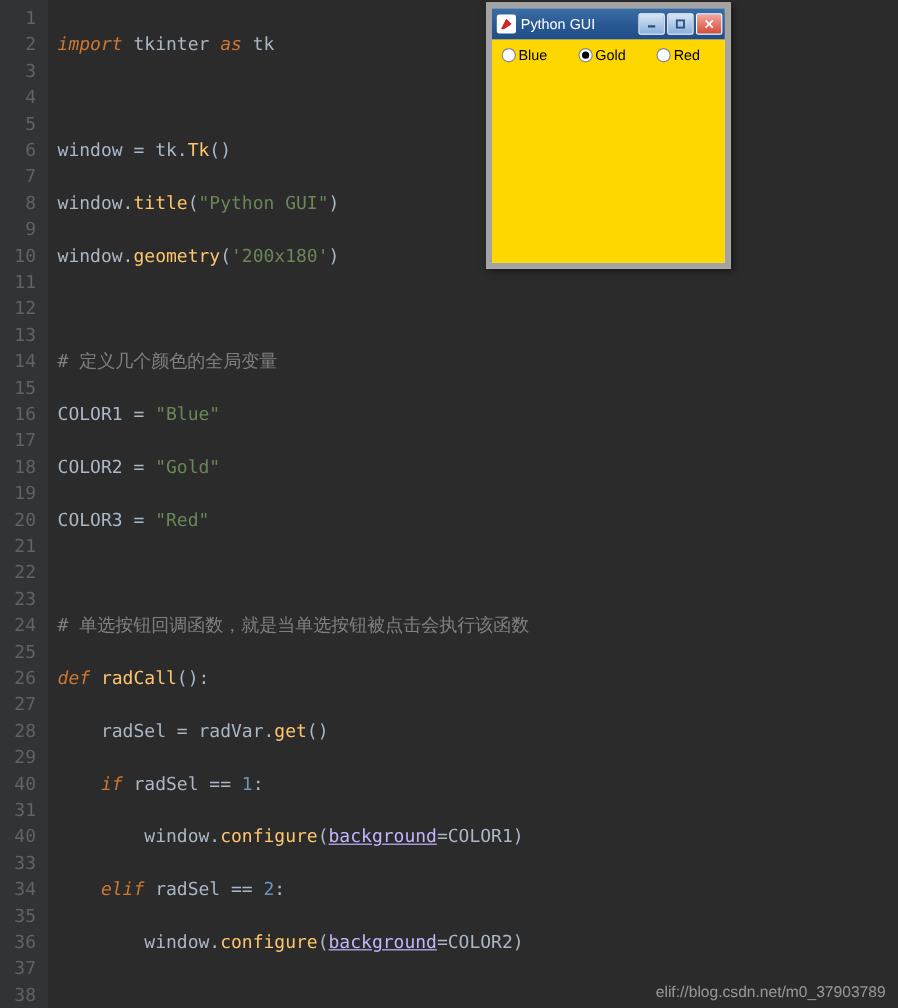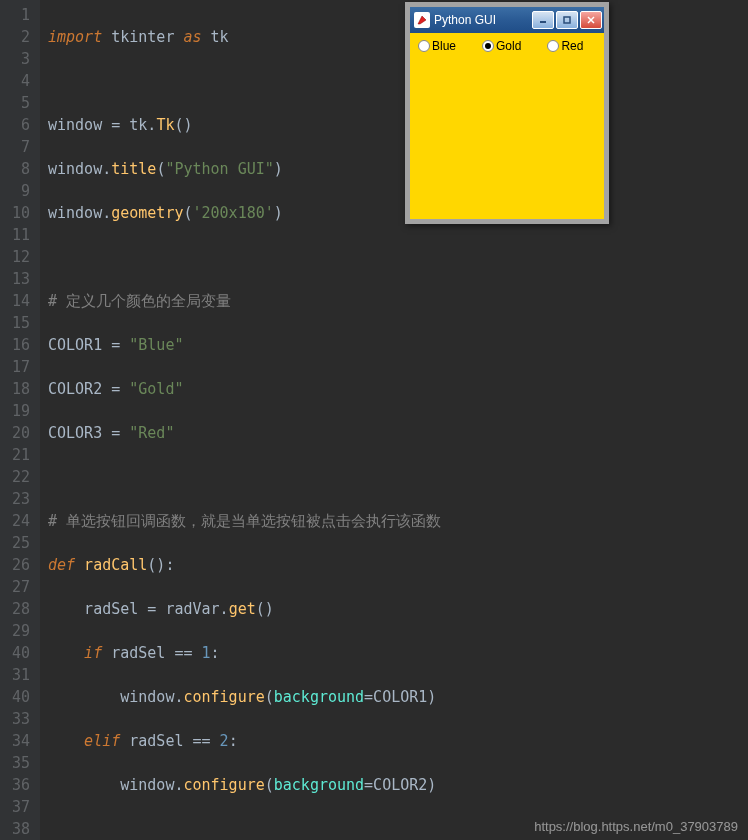--- a/index.html
+++ b/index.html
@@ -37,21 +37,21 @@
     white-space: pre;
     color: #a9b7c6;
     position: relative;
   }
   .line { height: 22px; display: block; position: relative; }
   .kw { color: #cc7832; font-style: italic; }
   .fn { color: #ffc66d; }
   .str { color: #6a8759; }
   .num { color: #6897bb; }
   .com { color: #808080; }
-  .param { color: #5eead4; }
+  .param { color: #c4b5fd; text-decoration: underline; }
   .watermark {
     position: absolute;
     right: 10px;
     bottom: 6px;
     color: #ffffff;
     opacity: 0.5;
     font-size: 13px;
     font-family: sans-serif;
   }
 
@@ -266,13 +266,13 @@
         <span>Gold</span>
       </label>
       <label class="radio-item">
         <span class="radio-circle"></span>
         <span>Red</span>
       </label>
     </div>
   </div>
 </div>
 
-<div class="watermark">https://blog.https.net/m0_37903789</div>
+<div class="watermark">elif://blog.csdn.net/m0_37903789</div>
 
 </body></html>

